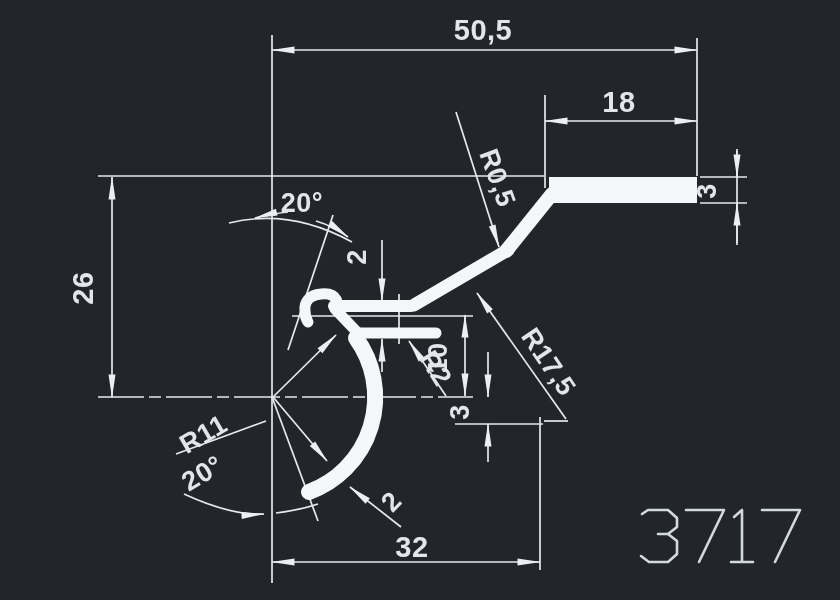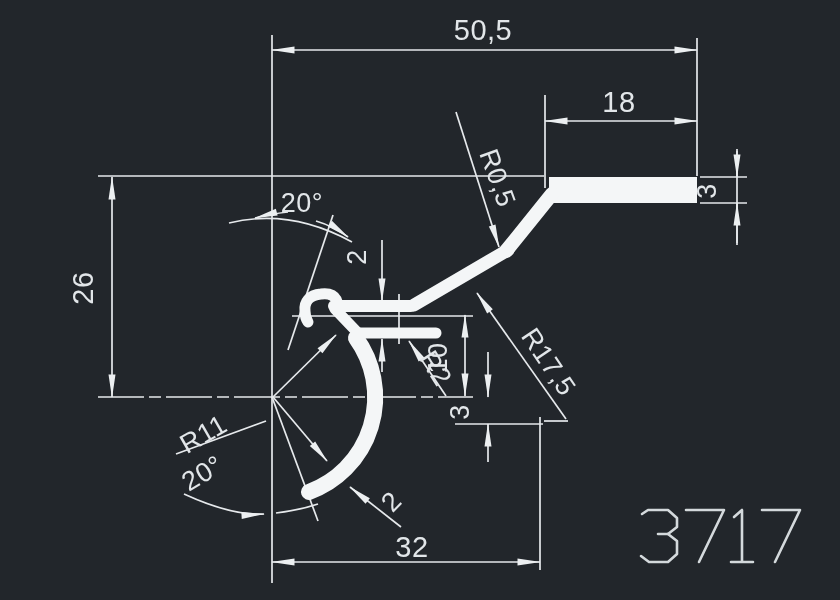--- a/index.html
+++ b/index.html
@@ -1,19 +1,20 @@
 <!DOCTYPE html>
 <html><head>
 <meta charset="utf-8">
 <style>
   html,body{margin:0;padding:0;background:#14161a;}
   .stage{
     width:840px;height:600px;position:relative;overflow:hidden;
     background:#22262b;
     font-family:"Liberation Sans", sans-serif;
+    font-weight:bold;
   }
   svg{display:block;}
   text{
     font-family:"Liberation Sans", sans-serif;
     fill:#e2e6e9;
     letter-spacing:0.5px;
   }
   .dimtxt{font-size:27px;}
   .bigtxt{font-size:29px;}
   .thin{stroke:#e6e9ec;stroke-width:1.7;fill:none;stroke-linecap:butt;}

